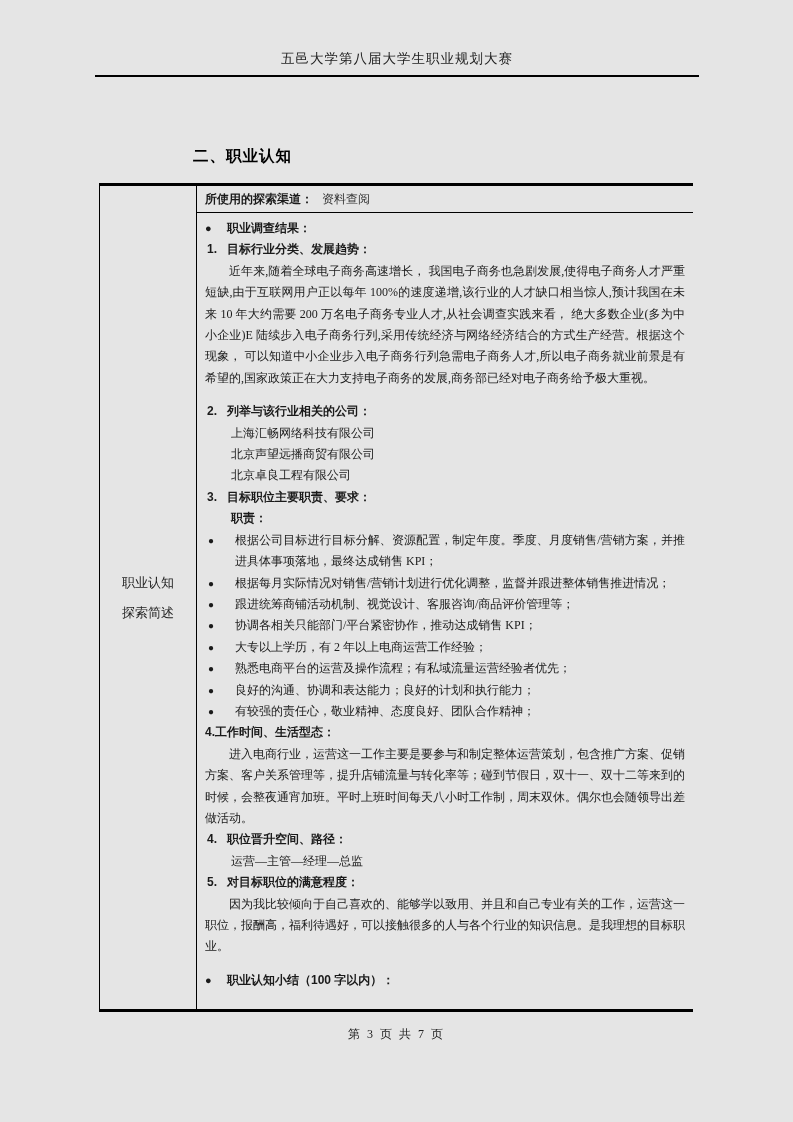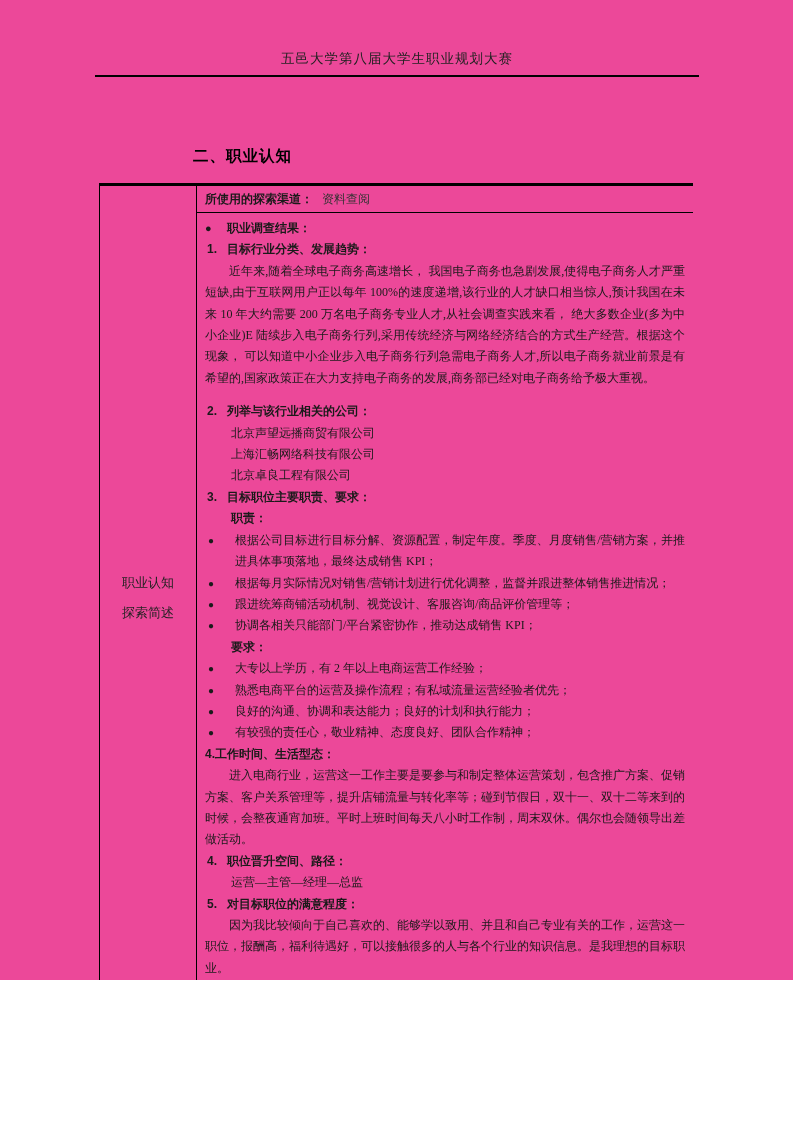--- a/index.html
+++ b/index.html
@@ -1,19 +1,19 @@
 <!DOCTYPE html>
 <html><head>
 <meta charset="utf-8">
 <style>
   html,body{margin:0;padding:0;background:#fff;}
   .page{
     position:relative;
-    width:793px;height:980px;
-    background:#ec4899;
+    width:793px;height:1122px;
+    background:#e5e5e5;
     font-family:"Liberation Serif","DejaVu Serif",serif;
     color:#1a1a1a;
     overflow:hidden;
   }
   .doc-header-title{
     position:absolute;top:50px;left:95px;width:604px;
     text-align:center;font-size:13.5px;letter-spacing:1px;color:#222;
   }
   .header-rule{
     position:absolute;top:75px;left:95px;width:604px;height:2px;background:#000;
@@ -100,22 +100,22 @@
           <span>目标行业分类、发展趋势：</span>
         </div>
         <div class="para">近年来,随着全球电子商务高速增长， 我国电子商务也急剧发展,使得电子商务人才严重短缺,由于互联网用户正以每年 100%的速度递增,该行业的人才缺口相当惊人,预计我国在未来 10 年大约需要 200 万名电子商务专业人才,从社会调查实践来看， 绝大多数企业(多为中小企业)E 陆续步入电子商务行列,采用传统经济与网络经济结合的方式生产经营。根据这个现象， 可以知道中小企业步入电子商务行列急需电子商务人才,所以电子商务就业前景是有希望的,国家政策正在大力支持电子商务的发展,商务部已经对电子商务给予极大重视。</div>
 
         <div class="gap-md"></div>
 
         <div class="num-row">
           <span class="num">2.</span>
           <span>列举与该行业相关的公司：</span>
         </div>
+        <div class="indented">上海汇畅网络科技有限公司</div>
         <div class="indented">北京声望远播商贸有限公司</div>
-        <div class="indented">上海汇畅网络科技有限公司</div>
         <div class="indented">北京卓良工程有限公司</div>
 
         <div class="num-row">
           <span class="num">3.</span>
           <span>目标职位主要职责、要求：</span>
         </div>
 
         <div class="sub-label">职责：</div>
         <div class="li-row">
           <span class="bullet-marker">●</span>
@@ -127,21 +127,20 @@
         </div>
         <div class="li-row">
           <span class="bullet-marker">●</span>
           <span class="li-text">跟进统筹商铺活动机制、视觉设计、客服咨询/商品评价管理等；</span>
         </div>
         <div class="li-row">
           <span class="bullet-marker">●</span>
           <span class="li-text">协调各相关只能部门/平台紧密协作，推动达成销售 KPI；</span>
         </div>
 
-        <div class="sub-label">要求：</div>
         <div class="li-row">
           <span class="bullet-marker">●</span>
           <span class="li-text">大专以上学历，有 2 年以上电商运营工作经验；</span>
         </div>
         <div class="li-row">
           <span class="bullet-marker">●</span>
           <span class="li-text">熟悉电商平台的运营及操作流程；有私域流量运营经验者优先；</span>
         </div>
         <div class="li-row">
           <span class="bullet-marker">●</span>

